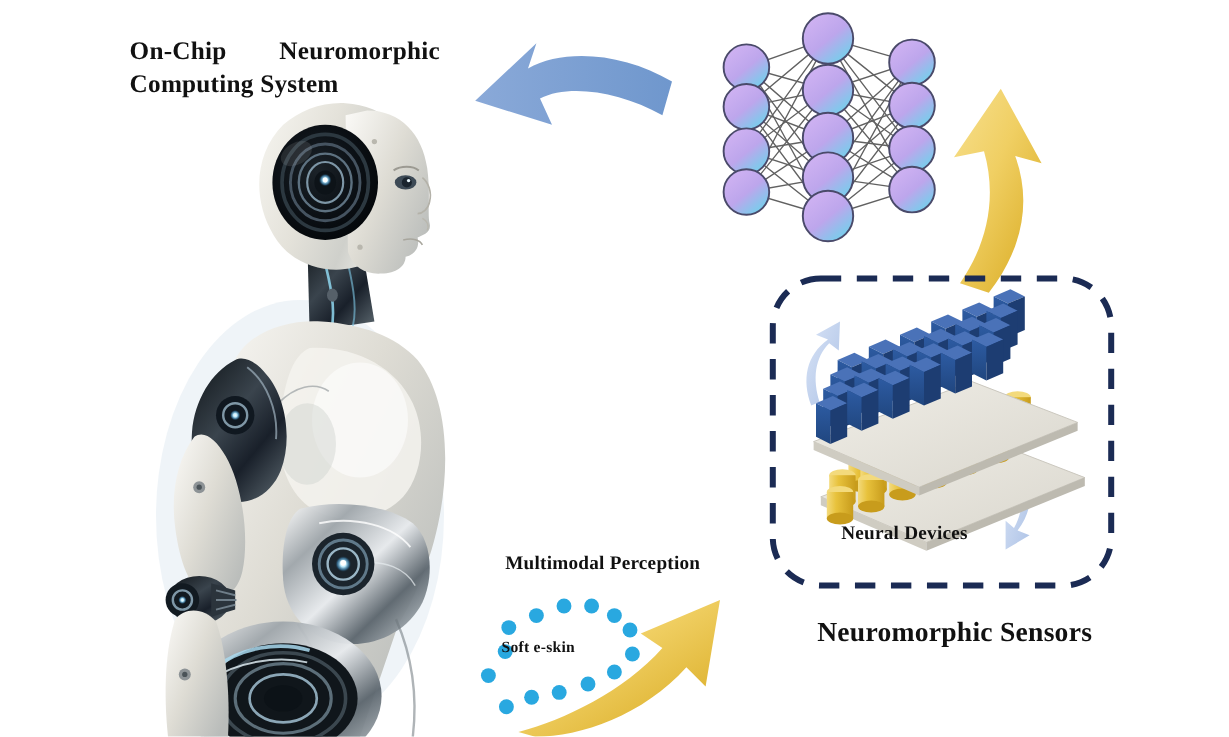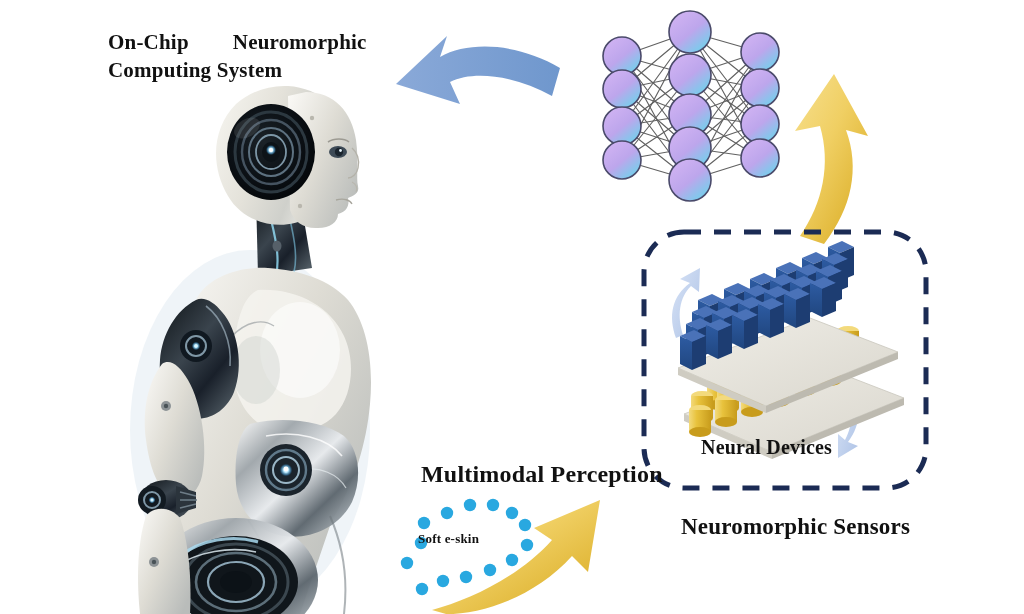--- a/index.html
+++ b/index.html
@@ -6,23 +6,23 @@
   body{width:1024px;height:614px;overflow:hidden;font-family:"Liberation Serif",serif;}
   #stage{position:relative;width:1024px;height:614px;background:#ffffff;overflow:hidden;}
   .lbl{position:absolute;font-family:"Liberation Serif",serif;font-weight:bold;color:#111111;
        white-space:nowrap;letter-spacing:.2px;}
   .svgLayer{position:absolute;left:0;top:0;width:1024px;height:614px;pointer-events:none;}
   #title1{left:108px;top:30px;font-size:21px;}
   #title1 .gapw{display:inline-block;width:44px;}
   #title2{left:108px;top:58px;font-size:21px;}
   #nnLabel{left:433px;top:192px;font-size:21px;}
   #skinLabel{left:697px;top:246px;font-size:20px;}
-  #devLabel{left:701px;top:436px;font-size:20px;}
+  #devLabel{left:701px;top:436px;font-size:16px;}
   #neuroLabel{left:681px;top:514px;font-size:23px;}
-  #mmLabel{left:421px;top:461px;font-size:24px;}
+  #mmLabel{left:421px;top:461px;font-size:16px;}
   #eskinLabel{left:418px;top:531px;font-size:13px;}
 </style>
 </head>
 <body>
 
 <div id="stage">
 
   <svg class="svgLayer" viewBox="0 0 1024 614">
     <defs>
       <linearGradient id="gSkin" x1="0" y1="0" x2="1" y2="0.4">

